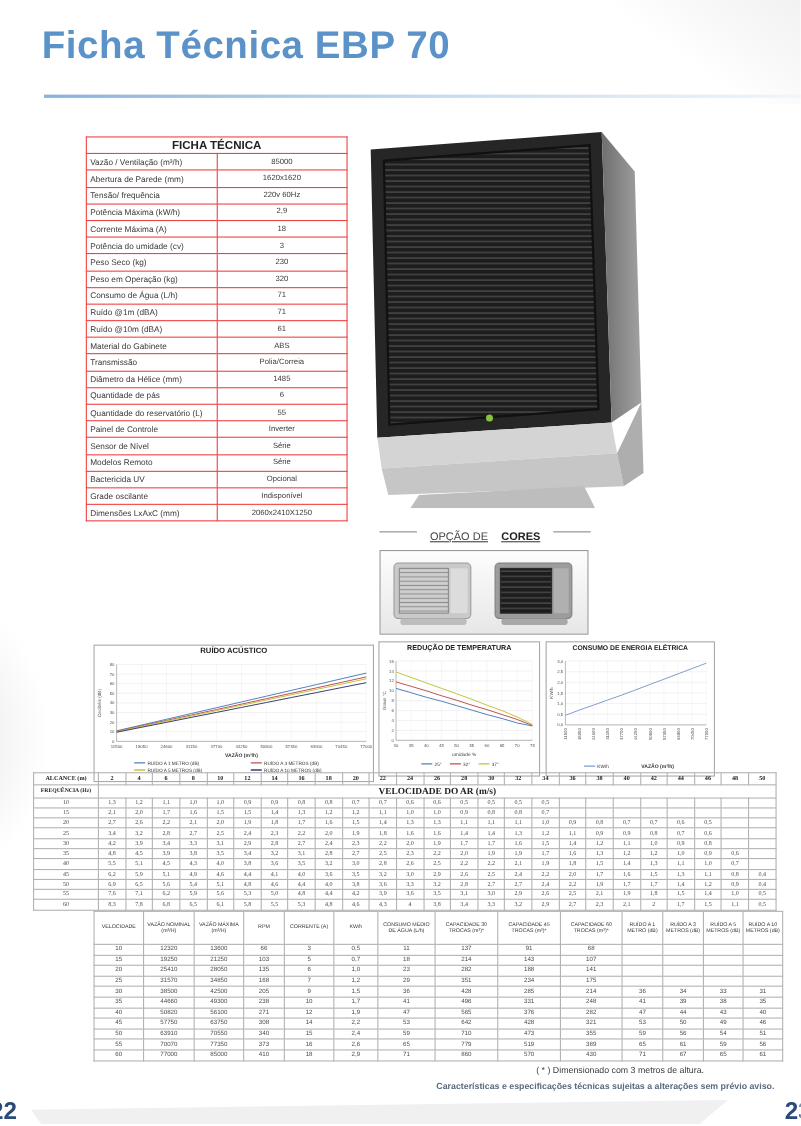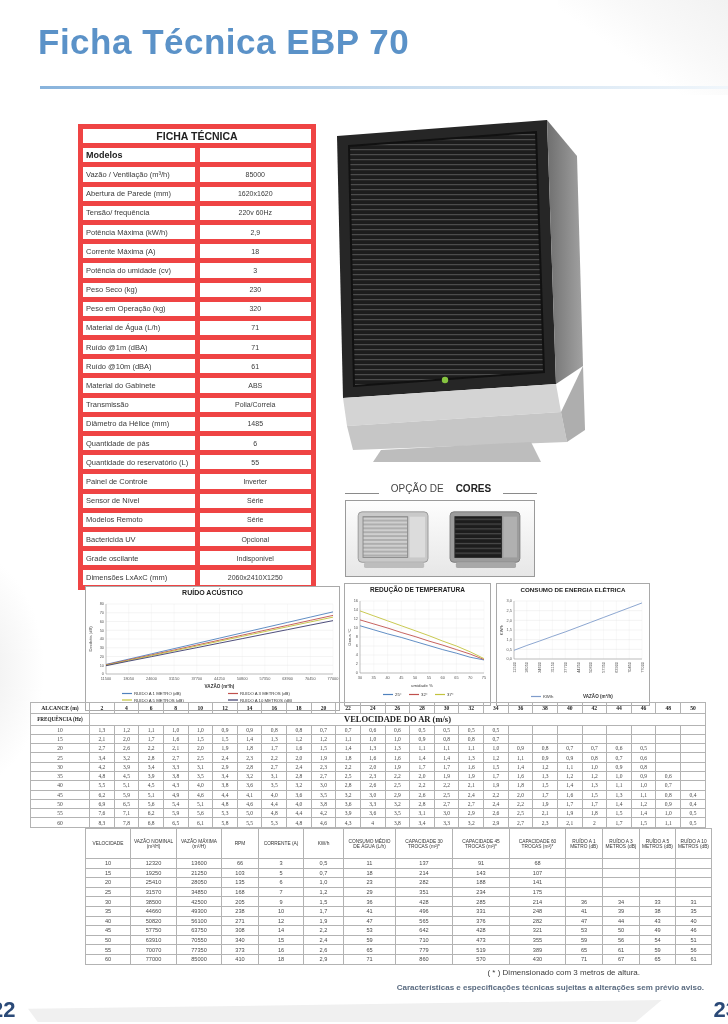--- a/index.html
+++ b/index.html
@@ -15,29 +15,29 @@
   .pg{position:absolute;bottom:1px;font-size:22px;font-weight:bold;color:#2b4a78;}
   .pg-left{left:-9px;}
   .pg-right{right:-10px;}
   
   .title{position:absolute;left:38px;top:22px;font-size:35px;font-weight:bold;color:#5b92c8;letter-spacing:.5px;}
   .title-rule{position:absolute;left:40px;top:86px;right:0;height:3px;
     background:linear-gradient(to right,#88b3dc,#c9ddef 55%,#f0f6fb);}
   
   table{border-collapse:collapse;}
   .spec{position:absolute;left:78px;top:124px;width:238px;font-size:7.5px;color:#3a3a3a;table-layout:fixed;}
-  .spec th,.spec td{border:5px solid #ef4444;padding:1px 3px;height:12.2px;overflow:hidden;white-space:nowrap;margin-top:36px;}
+  .spec th,.spec td{border:1px solid #ef4444;padding:1px 3px;height:12.2px;overflow:hidden;white-space:nowrap;margin-top:36px;}
   .spec .t-title{font-size:10.5px;font-weight:bold;text-align:center;color:#222;}
   .spec .t-models{font-size:9px;font-weight:bold;color:#222;}
   .spec td.val{text-align:center;font-size:7px;width:92px;}
   
   .hero{position:absolute;left:323px;top:112px;width:270px;height:350px;}
   
-  .colors-head{position:absolute;left:345px;top:483px;width:192px;display:flex;align-items:flex-end;gap:12px;
-    font-size:10px;color:#444;}
+  .colors-head{position:absolute;left:345px;top:483px;width:192px;display:flex;align-items:flex-start;gap:12px;
+    font-size:10px;color:#444;text-decoration:underline;}
   .colors-head .hline{flex:1;height:1px;background:#8a8a8a;}
   .colors-head .bold{font-weight:bold;color:#222;}
   .colors-box{position:absolute;left:345px;top:500px;width:190px;height:77px;border:1px solid #9a9a9a;
     background:linear-gradient(#fdfdfd,#e7e7e7);display:flex;justify-content:space-between;
     align-items:center;padding:4px 8px;box-sizing:border-box;}
   
   .chart{position:absolute;border:1px solid #a9a9a9;background:#fff;box-sizing:border-box;}
   #chart1{left:85px;top:586px;width:255px;height:125px;}
   #chart2{left:344px;top:583px;width:147px;height:123px;}
   #chart3{left:496px;top:583px;width:154px;height:123px;}
@@ -69,24 +69,20 @@
   <div class="decor-wave"></div>
 
   <div class="title">Ficha Técnica EBP 70</div>
   <div class="title-rule"></div>
 
   <table class="spec">
     <thead>
       <tr>
         <th class="t-title" colspan="2">FICHA TÉCNICA</th>
       </tr>
-      <tr>
-        <th class="t-models" style="text-align:left">Modelos</th>
-        <th></th>
-      </tr>
     </thead>
     <tbody id="spec-body">
         <tr>
           <td>Vazão / Ventilação (m³/h)</td>
           <td class="val">85000</td>
         </tr>
         <tr>
           <td>Abertura de Parede (mm)</td>
           <td class="val">1620x1620</td>
         </tr>
@@ -108,21 +104,21 @@
         </tr>
         <tr>
           <td>Peso Seco (kg)</td>
           <td class="val">230</td>
         </tr>
         <tr>
           <td>Peso em Operação (kg)</td>
           <td class="val">320</td>
         </tr>
         <tr>
-          <td>Material de Água (L/h)</td>
+          <td>Consumo de Água (L/h)</td>
           <td class="val">71</td>
         </tr>
         <tr>
           <td>Ruído @1m (dBA)</td>
           <td class="val">71</td>
         </tr>
         <tr>
           <td>Ruído @10m (dBA)</td>
           <td class="val">61</td>
         </tr>

